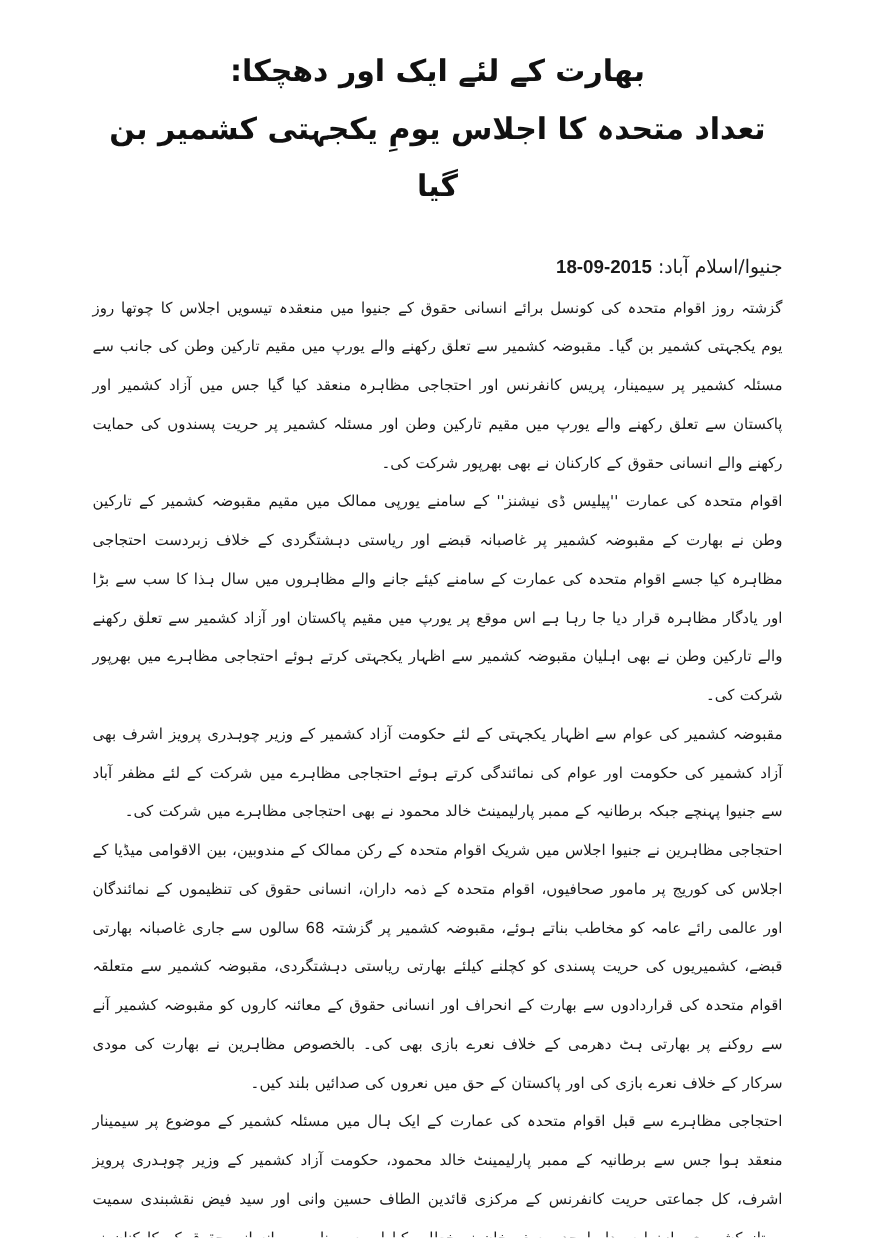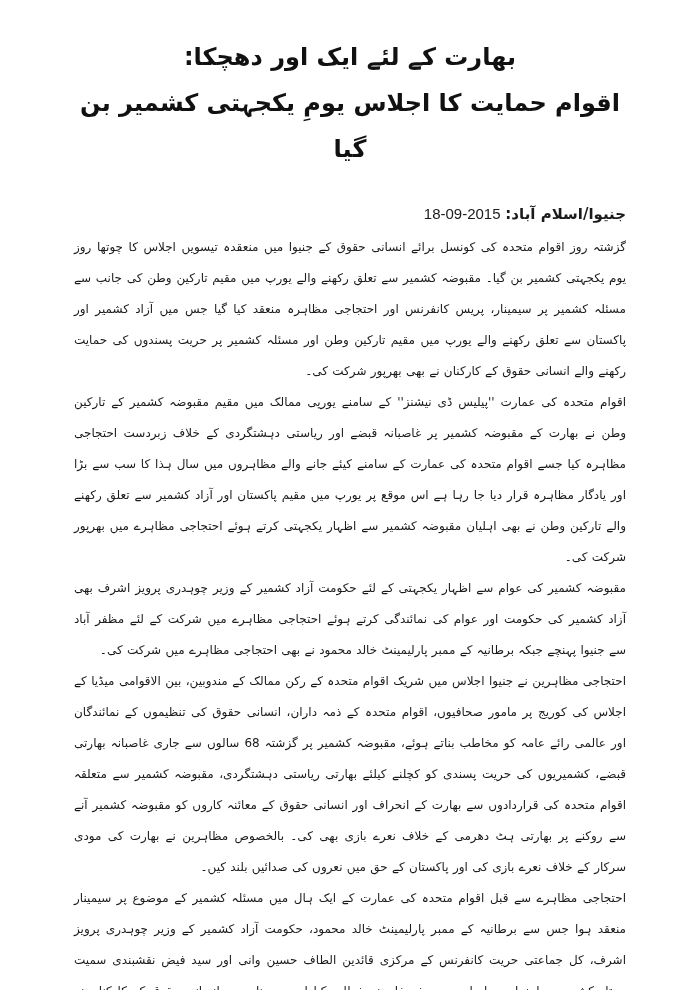--- a/index.html
+++ b/index.html
@@ -29,46 +29,46 @@
     line-height: 46px;
     color: #111111;
   }
   .dateline {
     text-align: right;
     font-size: 15px;
     line-height: 31px;
     margin: 0 0 2px 0;
   }
   .dateline-loc {
-    font-weight: bold;
+    font-weight: normal;
   }
   .dateline-date {
     direction: ltr;
     unicode-bidi: isolate;
     font-family: "Liberation Sans", sans-serif;
-    font-weight: 400;
+    font-weight: 700;
     letter-spacing: 0.3px;
   }
   .body-text p {
     margin: 0;
     font-size: 12px;
     line-height: 31px;
     text-align: justify;
     text-justify: inter-word;
     word-spacing: 0.5px;
   }
 </style>
 </head>
 <body>
 
 <div class="page">
 
   <header class="title-block">
     <div class="title-line">بھارت کے لئے ایک اور دھچکا:</div>
-    <div class="title-line">اقوام حمایت کا اجلاس یومِ یکجہتی کشمیر بن گیا</div>
+    <div class="title-line">تعداد متحدہ کا اجلاس یومِ یکجہتی کشمیر بن گیا</div>
   </header>
 
   <div class="dateline">
     <span class="dateline-loc">جنیوا/اسلام آباد:</span>
     <span class="dateline-date">18-09-2015</span>
   </div>
 
   <div class="body-text">
     <p>گزشتہ روز اقوام متحدہ کی کونسل برائے انسانی حقوق کے جنیوا میں منعقدہ تیسویں اجلاس کا چوتھا روز یوم یکجہتی کشمیر بن گیا۔ مقبوضہ کشمیر سے تعلق رکھنے والے یورپ میں مقیم تارکین وطن کی جانب سے مسئلہ کشمیر پر سیمینار، پریس کانفرنس اور احتجاجی مظاہرہ منعقد کیا گیا جس میں آزاد کشمیر اور پاکستان سے تعلق رکھنے والے یورپ میں مقیم تارکین وطن اور مسئلہ کشمیر پر حریت پسندوں کی حمایت رکھنے والے انسانی حقوق کے کارکنان نے بھی بھرپور شرکت کی۔</p>
     <p>اقوام متحدہ کی عمارت ''پیلیس ڈی نیشنز'' کے سامنے یورپی ممالک میں مقیم مقبوضہ کشمیر کے تارکین وطن نے بھارت کے مقبوضہ کشمیر پر غاصبانہ قبضے اور ریاستی دہشتگردی کے خلاف زبردست احتجاجی مظاہرہ کیا جسے اقوام متحدہ کی عمارت کے سامنے کیئے جانے والے مظاہروں میں سال ہذا کا سب سے بڑا اور یادگار مظاہرہ قرار دیا جا رہا ہے اس موقع پر یورپ میں مقیم پاکستان اور آزاد کشمیر سے تعلق رکھنے والے تارکین وطن نے بھی اہلیان مقبوضہ کشمیر سے اظہار یکجہتی کرتے ہوئے احتجاجی مظاہرے میں بھرپور شرکت کی۔</p>

